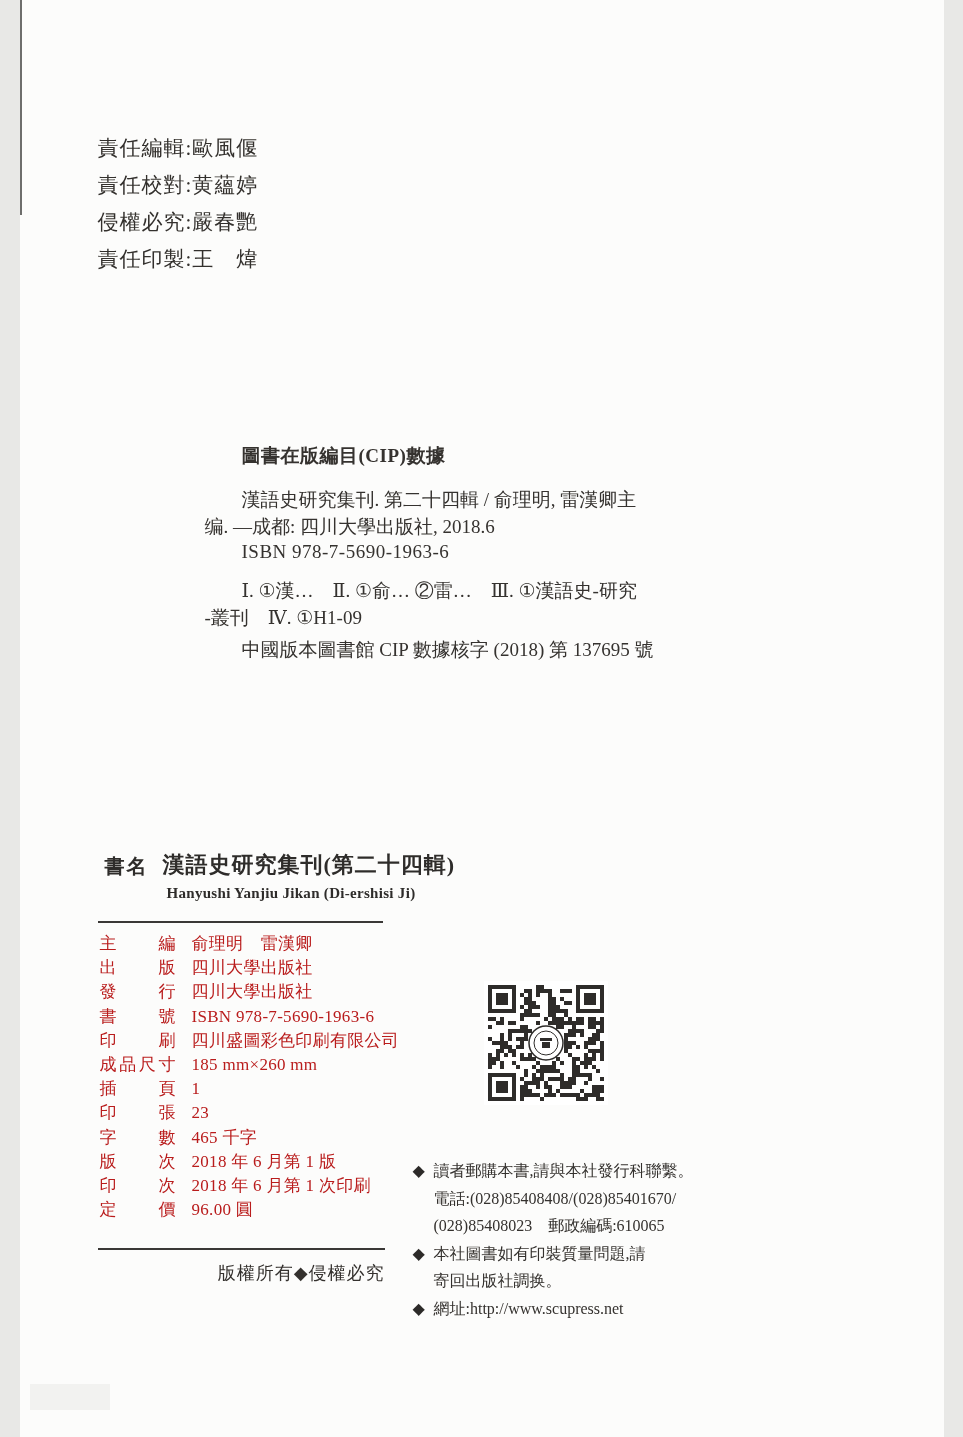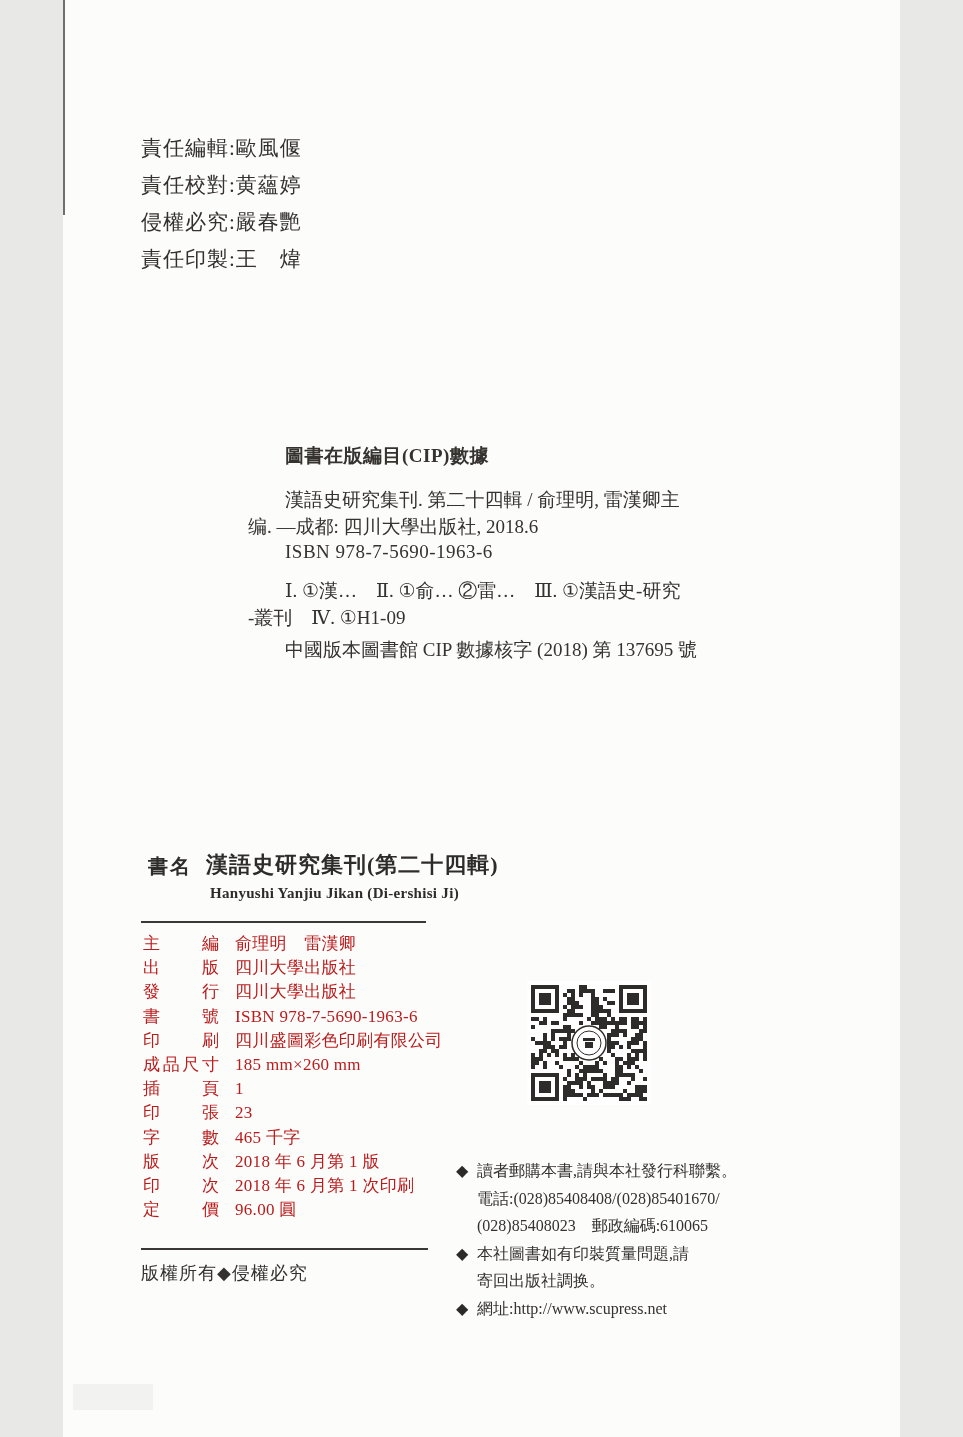--- a/index.html
+++ b/index.html
@@ -2,21 +2,21 @@
 <html><head>
 <meta charset="utf-8">
 <style>
   html,body{margin:0;padding:0;}
   body{
     background:#e8e8e6;
     font-family:"Liberation Serif","DejaVu Serif",serif;
   }
   .page{
     position:relative;
-    width:837px;height:1437px;
+    width:924px;height:1437px;
     margin:0 auto;
     background:#fcfcfb;
     color:#2e2c2a;
     overflow:hidden;
   }
   .scan-edge{
     position:absolute;left:0;top:0;width:2px;height:215px;
     background:#4a4a48;opacity:.8;
   }
   .scan-smudge{
@@ -60,21 +60,21 @@
     background:#fff;padding:0;
   }
   
   .notes{position:absolute;left:393px;top:1157px;width:330px;font-size:16px;line-height:27.5px;color:#34312e;}
   .notes .n-line{white-space:nowrap;}
   .notes .bullet{display:inline-block;width:21px;color:#2c2a28;}
   .notes .indent{padding-left:21px;}
   
   .copyright{
     position:absolute;left:78px;top:1261px;width:287px;
-    text-align:left;font-size:18px;letter-spacing:1px;color:#34312e;
+    text-align:right;font-size:18px;letter-spacing:1px;color:#34312e;
   }
 </style>
 </head>
 <body>
 
 <div class="page" style="background: rgb(252, 252, 251); color: rgb(46, 44, 42);">
 
   <div class="scan-edge"></div>
   <div class="scan-smudge"></div>
 

